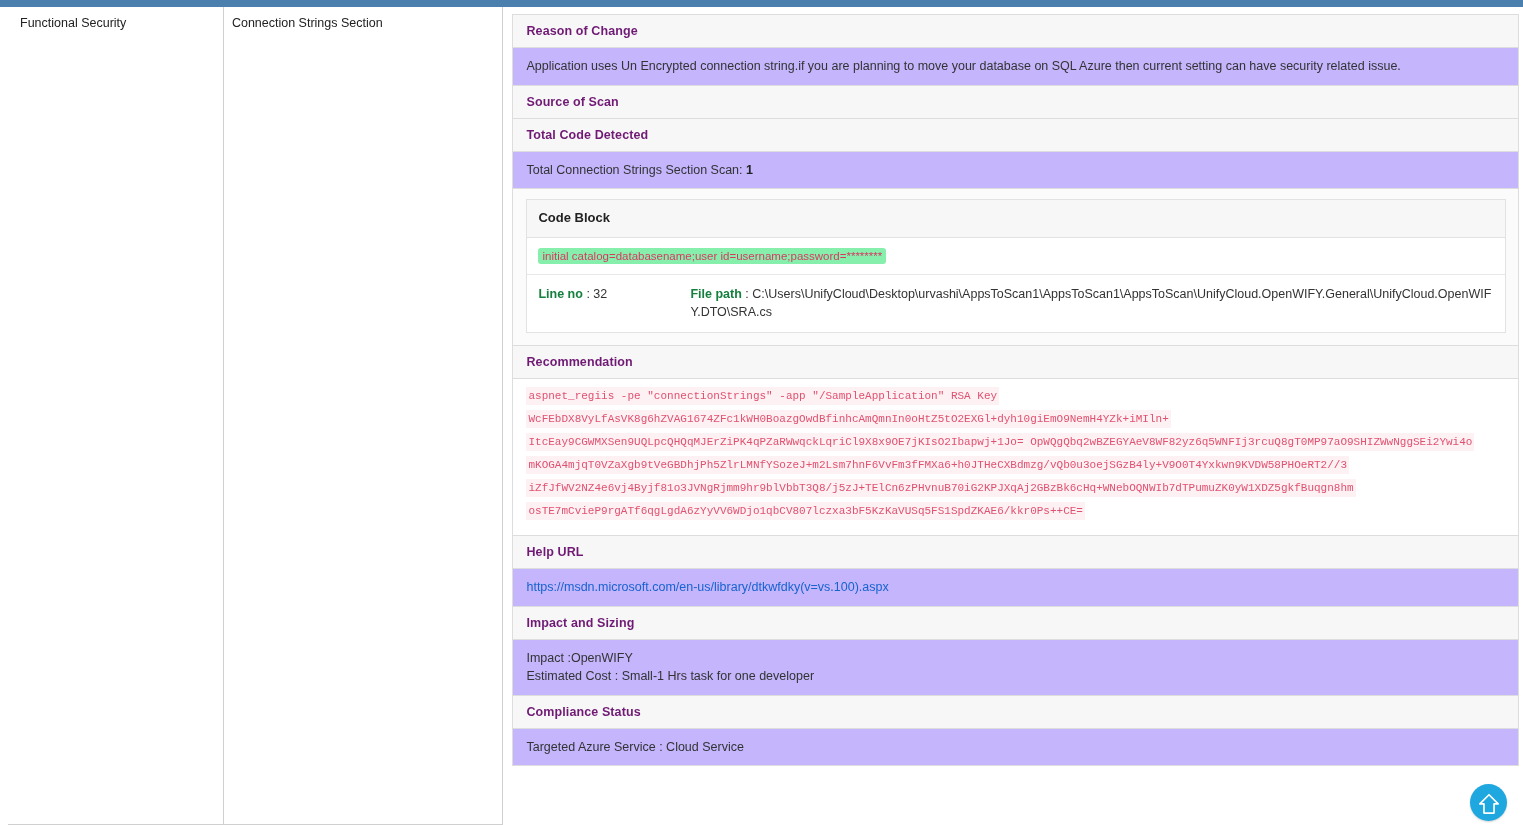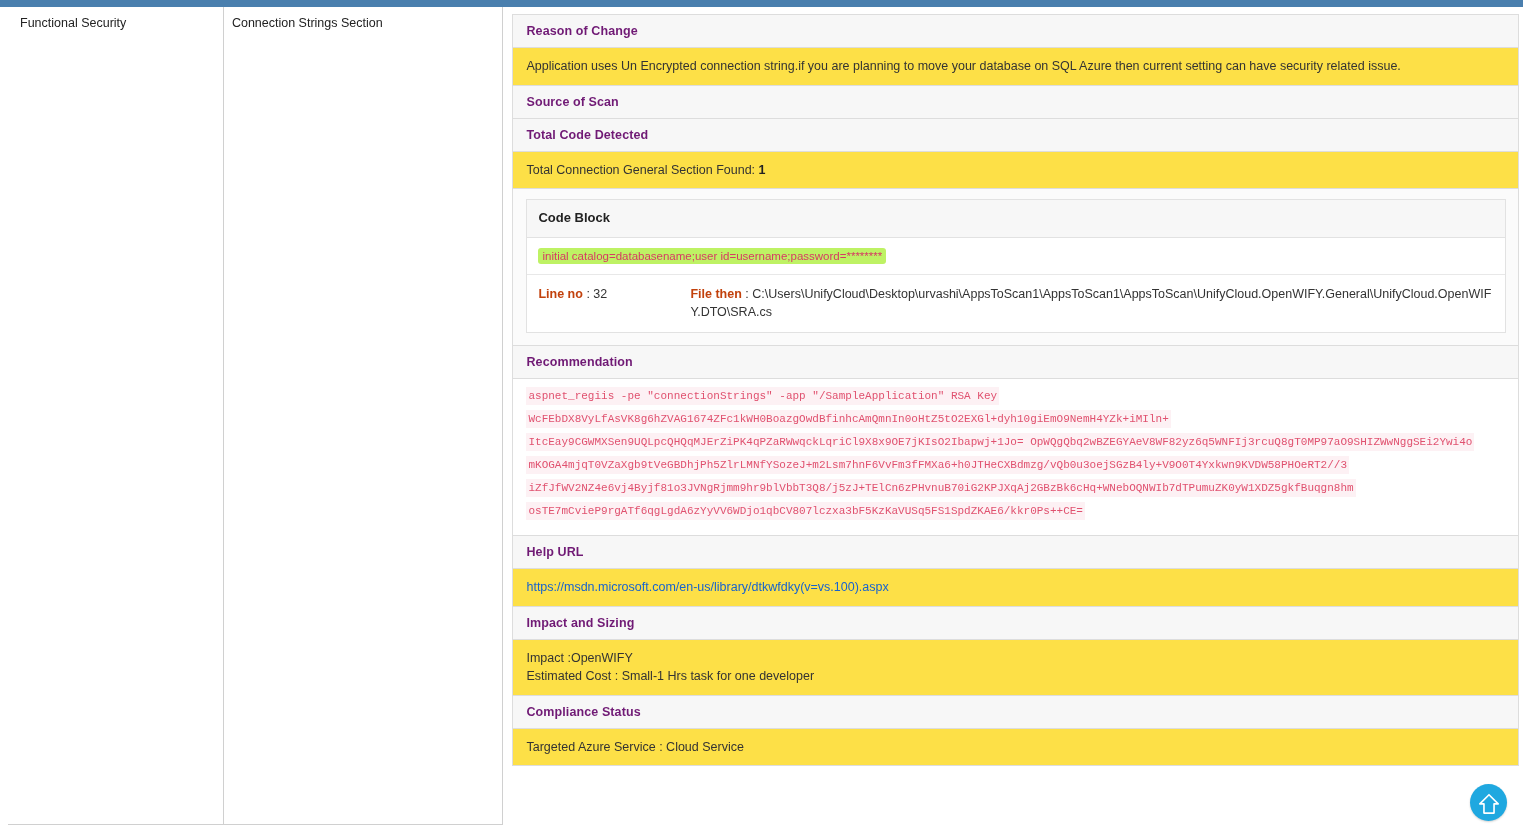--- a/index.html
+++ b/index.html
@@ -71,21 +71,21 @@
   .section-header {
     background: #f7f7f7;
     border-bottom: 1px solid #dddddd;
     padding: 9px 12px 9px 13px;
     font-weight: bold;
     font-size: 12.5px;
     color: #701a75;
     letter-spacing: 0.1px;
   }
   .section-body {
-    background: #fde047;
+    background: #c4b5fd;
     border-bottom: 1px solid #dddddd;
     padding: 9px 12px 9px 13px;
     font-size: 12.5px;
     color: #333333;
     line-height: 18.5px;
   }
   .section-body.tinted {
     background: #fbfbfb;
   }
   .section-body.nopad {
@@ -107,21 +107,21 @@
     font-weight: bold;
     font-size: 13px;
     color: #222222;
   }
   .code-card-snippet {
     border-bottom: 1px solid #e8e8e8;
     padding: 9px 12px 9px 11px;
     background: #ffffff;
   }
   .inline-code {
-    background: #bef264;
+    background: #86efac;
     color: #d63a63;
     font-family: "Liberation Sans", sans-serif;
     font-size: 11.5px;
     padding: 2px 4px;
     border-radius: 3px;
     white-space: pre-wrap;
     word-break: break-all;
   }
   .code-card-meta {
     display: flex;
@@ -132,21 +132,21 @@
   }
   .meta-lineno {
     width: 152px;
     flex: 0 0 152px;
     box-sizing: border-box;
   }
   .meta-filepath {
     flex: 1 1 auto;
     word-break: break-all;
   }
-  .meta-key { font-weight: bold; color: #c2410c; }
+  .meta-key { font-weight: bold; color: #15803d; }
 
   
   .cmd-block {
     background: #ffffff;
     border-bottom: 1px solid #dddddd;
     padding: 8px 12px 10px 13px;
   }
   .cmd-line {
     font-family: "Liberation Mono", monospace;
     font-size: 11px;
@@ -206,37 +206,37 @@
   <div class="col-detail">
     <div class="detail-panel">
 
       <div class="section-header">Reason of Change</div>
       <div class="section-body">Application uses Un Encrypted connection string.if you are planning to move your database on SQL Azure then current setting can have security related issue.</div>
 
       <div class="section-header">Source of Scan</div>
 
       <div class="section-header">Total Code Detected</div>
       <div class="section-body">
-        <span>Total Connection General Section Found:</span>
+        <span>Total Connection Strings Section Scan:</span>
         <span class="count-strong">1</span>
       </div>
 
       <div class="section-body tinted nopad">
         <div class="code-card">
           <div class="code-card-header">Code Block</div>
           <div class="code-card-snippet">
             <span class="inline-code">initial catalog=databasename;user id=username;password=********</span>
           </div>
           <div class="code-card-meta">
             <div class="meta-lineno">
               <span class="meta-key">Line no</span>
               <span>: 32</span>
             </div>
             <div class="meta-filepath">
-              <span class="meta-key">File then</span>
+              <span class="meta-key">File path</span>
               <span>: C:\Users\UnifyCloud\Desktop\urvashi\AppsToScan1\AppsToScan1\AppsToScan\UnifyCloud.OpenWIFY.General\UnifyCloud.OpenWIFY.DTO\SRA.cs</span>
             </div>
           </div>
         </div>
       </div>
 
       <div class="section-header">Recommendation</div>
 
       <div class="cmd-block">
         <div class="cmd-line-wrap">

